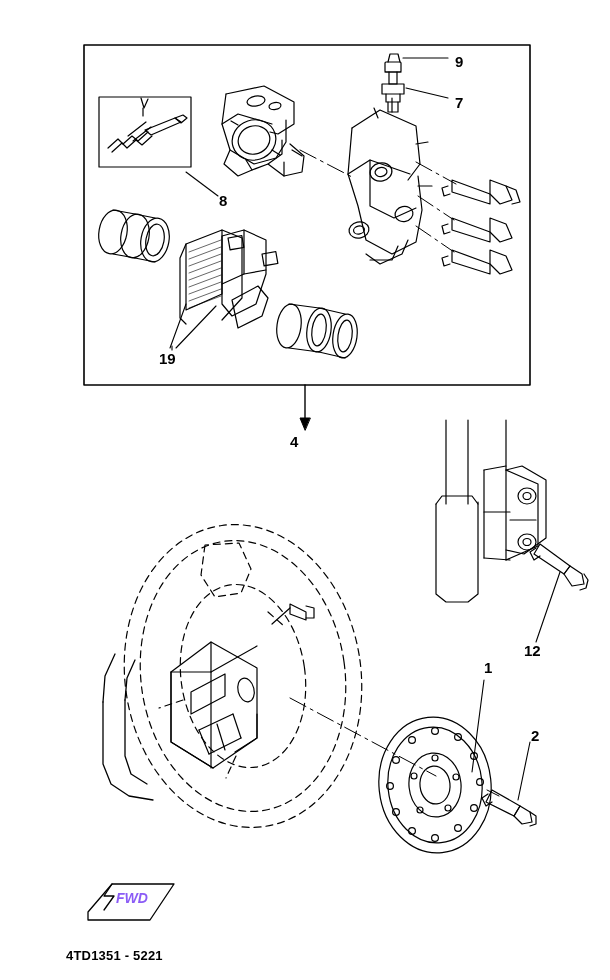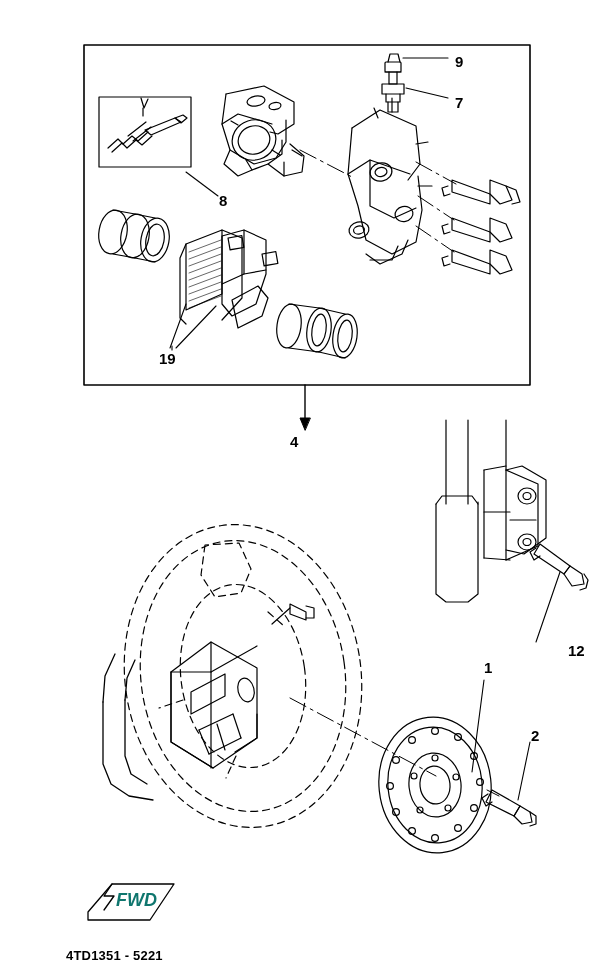--- a/index.html
+++ b/index.html
@@ -41,24 +41,24 @@
     font-family: "Liberation Sans", sans-serif;
     font-size: 13px;
     font-weight: 700;
     color: #000000;
     letter-spacing: 0.2px;
     white-space: nowrap;
   }
   .fwd-label {
     position: absolute;
     font-family: "Liberation Sans", sans-serif;
-    font-size: 18px;
+    font-size: 14px;
     font-weight: 700;
     font-style: italic;
-    color: #0f766e;
+    color: #8b5cf6;
     white-space: nowrap;
   }
 </style>
 </head>
 <body>
 
 <div id="diagram-root">
 
   <svg class="layer" viewBox="0 0 610 980">
     <g fill="none" stroke="#000000" stroke-width="1.2" stroke-linecap="round" stroke-linejoin="round">
@@ -303,21 +303,21 @@
       </g>
 
     </g>
   </svg>
 
   <div class="callout" style="left:455px; top:54px;">9</div>
   <div class="callout" style="left:455px; top:95px;">7</div>
   <div class="callout" style="left:219px; top:193px;">8</div>
   <div class="callout" style="left:159px; top:351px;">19</div>
   <div class="callout" style="left:290px; top:434px;">4</div>
-  <div class="callout" style="left:524px; top:643px;margin-left:44px;">12</div>
+  <div class="callout" style="left:524px; top:643px;">12</div>
   <div class="callout" style="left:484px; top:660px;">1</div>
   <div class="callout" style="left:531px; top:728px;">2</div>
 
   <div class="fwd-label" style="left:116px; top:890px;">FWD</div>
 
   <div class="partcode" style="left:66px; top:948px;">4TD1351 - 5221</div>
 
 </div>
 
 </body></html>

